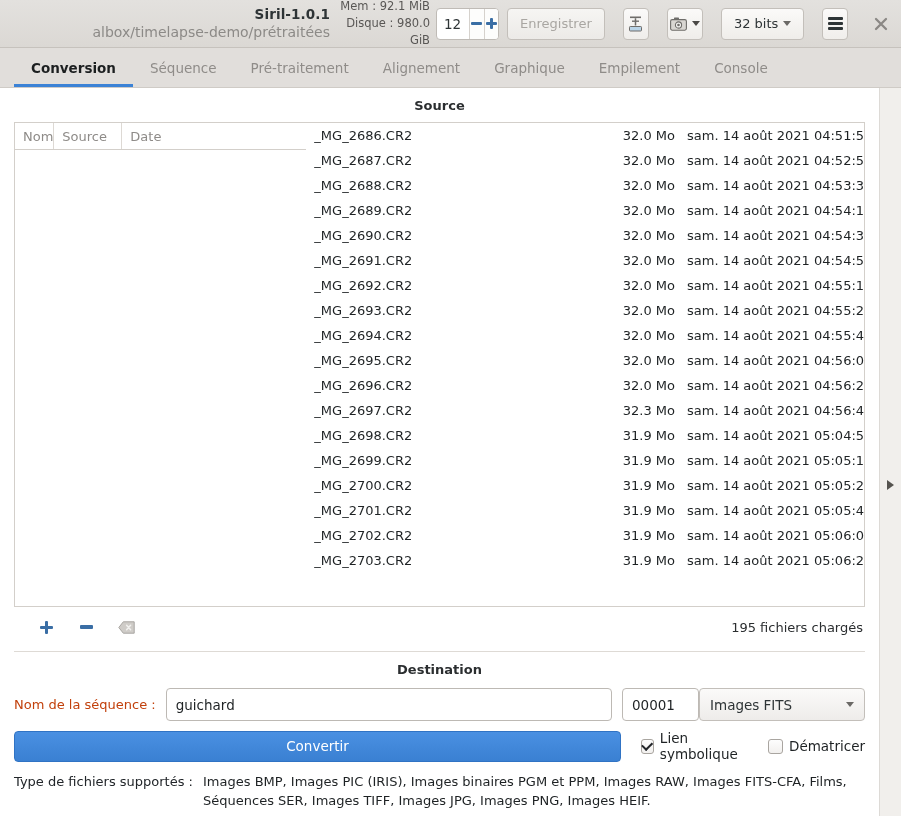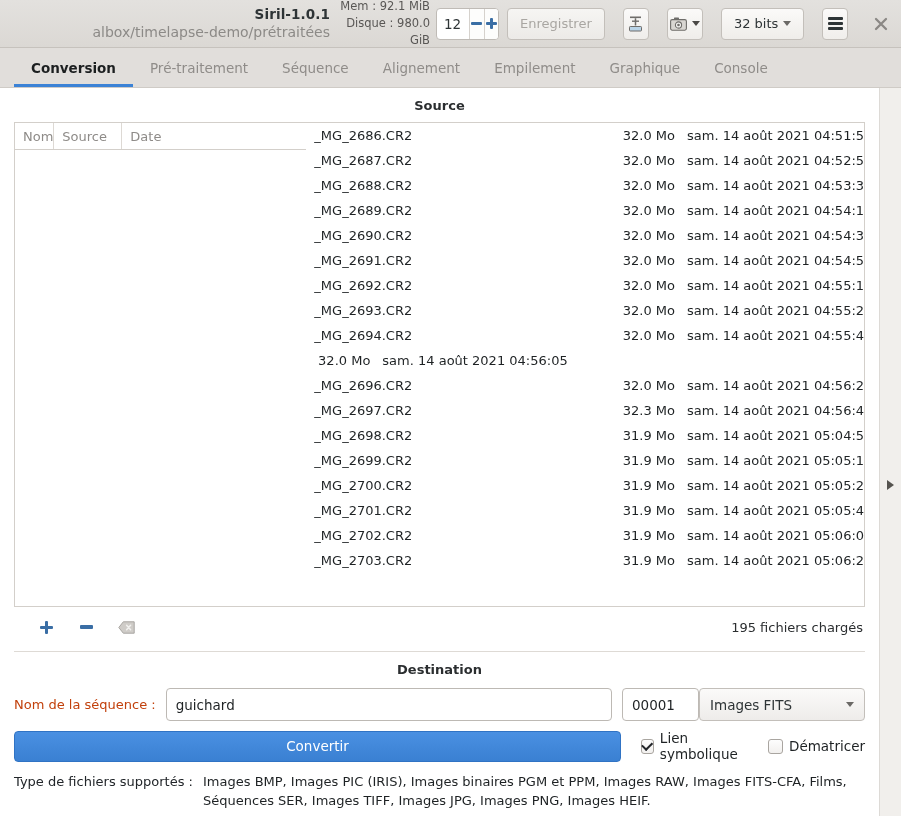--- a/index.html
+++ b/index.html
@@ -260,25 +260,25 @@
 
     <div class="closebtn">
       <svg width="14" height="14" viewBox="0 0 14 14">
         <path d="M2 2 L12 12 M12 2 L2 12" stroke="#8b8885" stroke-width="2.3" stroke-linecap="round"></path>
       </svg>
     </div>
   </div>
 
   <div class="tabs">
     <div class="tab active">Conversion</div>
+    <div class="tab">Séquence</div>
     <div class="tab">Pré-traitement</div>
-    <div class="tab">Séquence</div>
     <div class="tab">Alignement</div>
+    <div class="tab">Graphique</div>
     <div class="tab">Empilement</div>
-    <div class="tab">Graphique</div>
     <div class="tab">Console</div>
   </div>
 
   <div class="body-wrap">
     <div class="main-col">
 
       <div class="sect-title">Source</div>
 
       <div class="list-frame">
         <div class="list-head">
@@ -326,20 +326,21 @@
               <div class="cell-nom">_MG_2693.CR2</div>
               <div class="cell-taille">32.0 Mo</div>
               <div class="cell-date">sam. 14 août 2021 04:55:29</div>
             </div>
             <div class="row">
               <div class="cell-nom">_MG_2694.CR2</div>
               <div class="cell-taille">32.0 Mo</div>
               <div class="cell-date">sam. 14 août 2021 04:55:47</div>
             </div>
             <div class="row">
+              <div class="cell-nom">_MG_2695.CR2</div>
               <div class="cell-taille">32.0 Mo</div>
               <div class="cell-date">sam. 14 août 2021 04:56:05</div>
             </div>
             <div class="row">
               <div class="cell-nom">_MG_2696.CR2</div>
               <div class="cell-taille">32.0 Mo</div>
               <div class="cell-date">sam. 14 août 2021 04:56:23</div>
             </div>
             <div class="row">
               <div class="cell-nom">_MG_2697.CR2</div>

